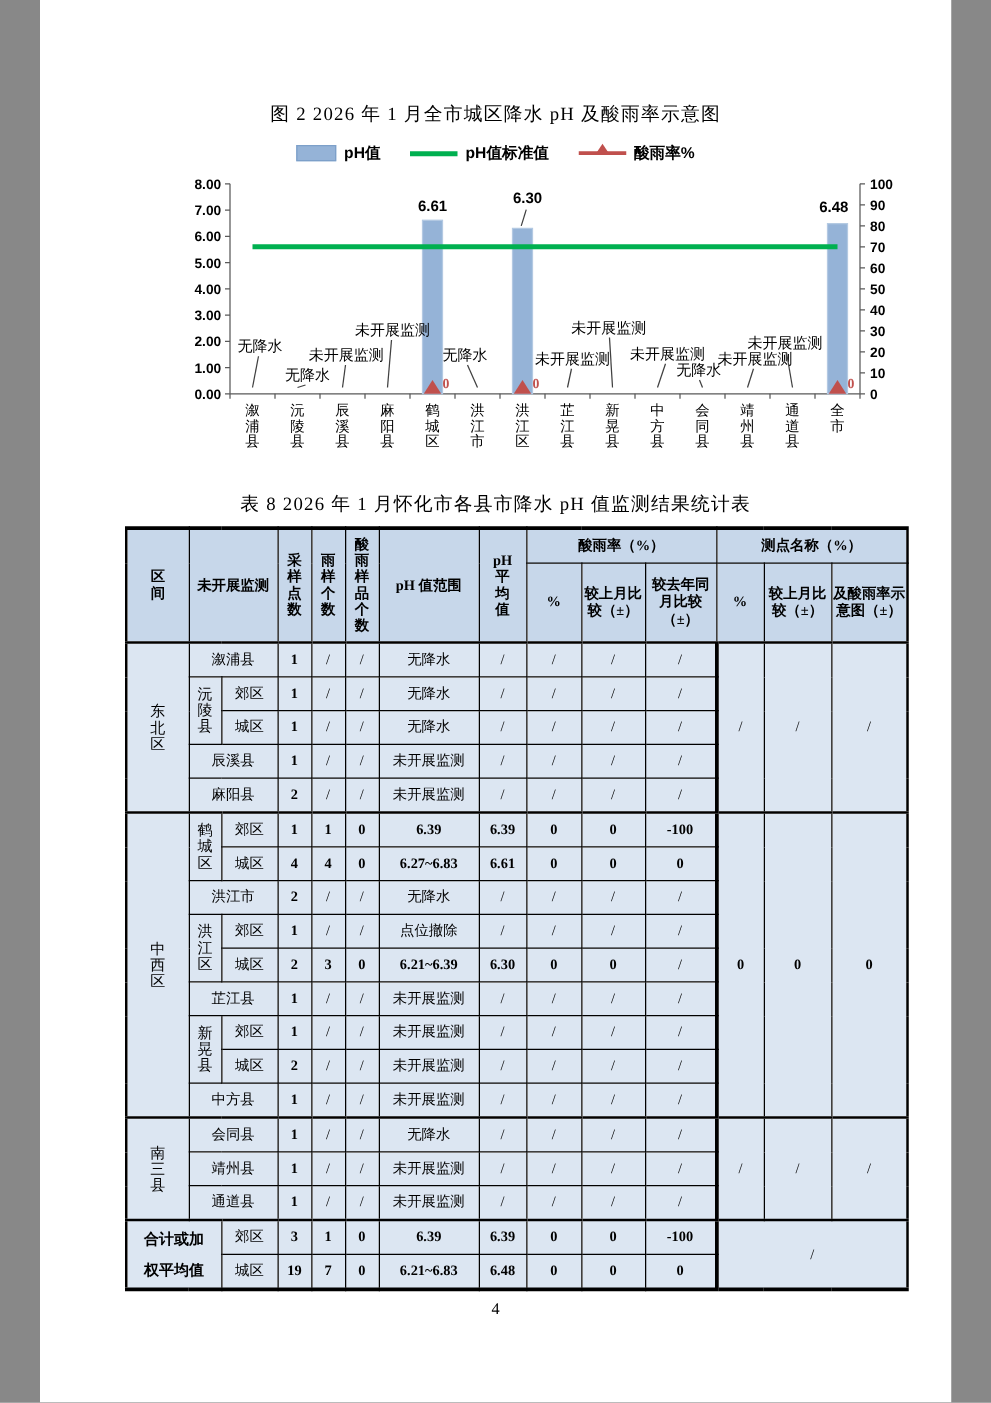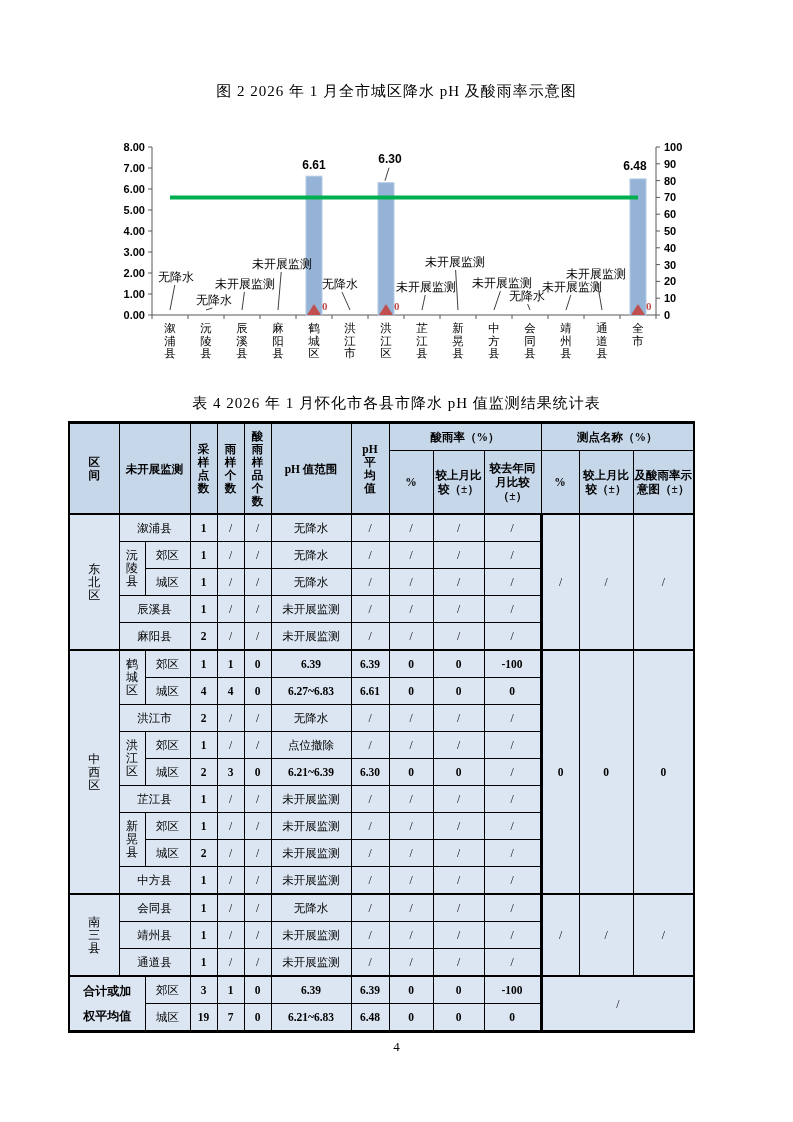--- a/index.html
+++ b/index.html
@@ -1,17 +1,17 @@
 <!DOCTYPE html>
 <html><head>
 <meta charset="utf-8">
 <style>
   html,body{margin:0;padding:0;background:#888;}
   .page{
-    position:relative;width:793px;height:1122px;margin:0 auto;background:#ffffff;
+    position:relative;width:729px;height:1122px;margin:0 auto;background:#ffffff;
     font-family:"Liberation Serif",serif;color:#000;overflow:hidden;
   }
   
   .fig-title{position:absolute;top:82px;left:0;width:100%;text-align:center;
     font-size:15px;letter-spacing:1px;}
   .legend{position:absolute;top:114px;left:0;width:100%;display:flex;
     justify-content:center;align-items:center;gap:8px;
     font-family:"Liberation Sans",sans-serif;font-size:12.5px;font-weight:700;}
   .legend .item{display:flex;align-items:center;gap:6px;margin:0 8px;}
   .sw-bar{width:30px;height:11px;background:#95B3D7;border:1px solid #7da0c9;}
@@ -49,20 +49,34 @@
   .note{position:absolute;left:95px;top:1019px;font-size:13.5px;font-weight:700;}
   .pagenum{position:absolute;top:1039px;left:0;width:100%;text-align:center;font-size:13px;}
 </style>
 </head>
 <body>
 
 <div class="page">
 
   <div class="fig-title">图 2  2026 年 1 月全市城区降水 pH 及酸雨率示意图</div>
 
+  <div class="legend">
+    <span class="item">
+      <span class="sw-bar"></span>
+      <span>pH值</span>
+    </span>
+    <span class="item">
+      <span class="sw-line"></span>
+      <span>pH值标准值</span>
+    </span>
+    <span class="item">
+      <span class="sw-marker"></span>
+      <span>酸雨率%</span>
+    </span>
+  </div>
 
   <svg id="ph-chart" width="600" height="252" viewBox="0 0 600 252">
       <line x1="48" y1="8" x2="48" y2="176" stroke="#595959" stroke-width="1"></line>
       <line x1="552" y1="8" x2="552" y2="176" stroke="#595959" stroke-width="1"></line>
       <line x1="48" y1="176" x2="552" y2="176" stroke="#595959" stroke-width="1"></line>
       <line x1="44" y1="176" x2="48" y2="176" stroke="#595959" stroke-width="1"></line>
       <text x="41" y="180" text-anchor="end" class="ax">0.00</text>
       <line x1="44" y1="155" x2="48" y2="155" stroke="#595959" stroke-width="1"></line>
       <text x="41" y="159" text-anchor="end" class="ax">1.00</text>
       <line x1="44" y1="134" x2="48" y2="134" stroke="#595959" stroke-width="1"></line>
@@ -161,21 +175,21 @@
       <line x1="396.4" y1="152" x2="390" y2="171" stroke="#404040" stroke-width="1"></line>
       <text x="398" y="148" text-anchor="middle" class="ann">未开展监测</text>
       <line x1="423.6" y1="165" x2="426" y2="171" stroke="#404040" stroke-width="1"></line>
       <text x="423" y="161" text-anchor="middle" class="ann">无降水</text>
       <line x1="466.8" y1="156" x2="462" y2="171" stroke="#404040" stroke-width="1"></line>
       <text x="468" y="152" text-anchor="middle" class="ann">未开展监测</text>
       <line x1="493.2" y1="143" x2="498" y2="171" stroke="#404040" stroke-width="1"></line>
       <text x="492" y="139" text-anchor="middle" class="ann">未开展监测</text>
     </svg>
 
-  <div class="tbl-title">表 4  2026 年 1 月怀化市各县市降水 pH 值监测结果统计表</div>
+  <div class="tbl-title">表 8  2026 年 1 月怀化市各县市降水 pH 值监测结果统计表</div>
 
   <table class="doc" id="main-table">
       <colgroup>
         <col style="width: 50px;">
         <col style="width: 26px;">
         <col style="width: 45px;">
         <col style="width: 27px;">
         <col style="width: 27px;">
         <col style="width: 27px;">
         <col style="width: 80px;">

